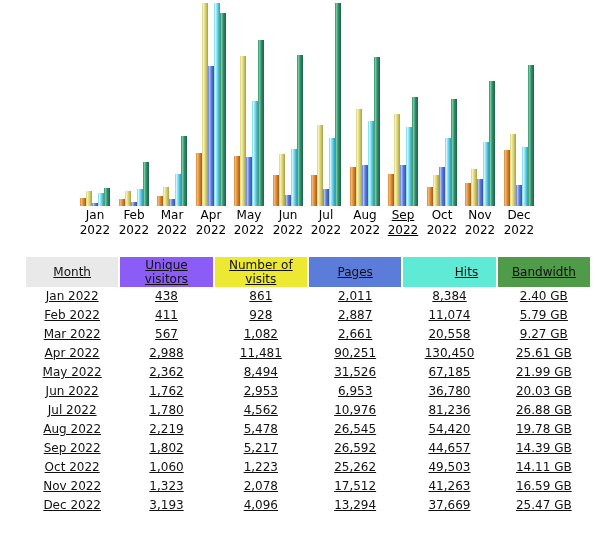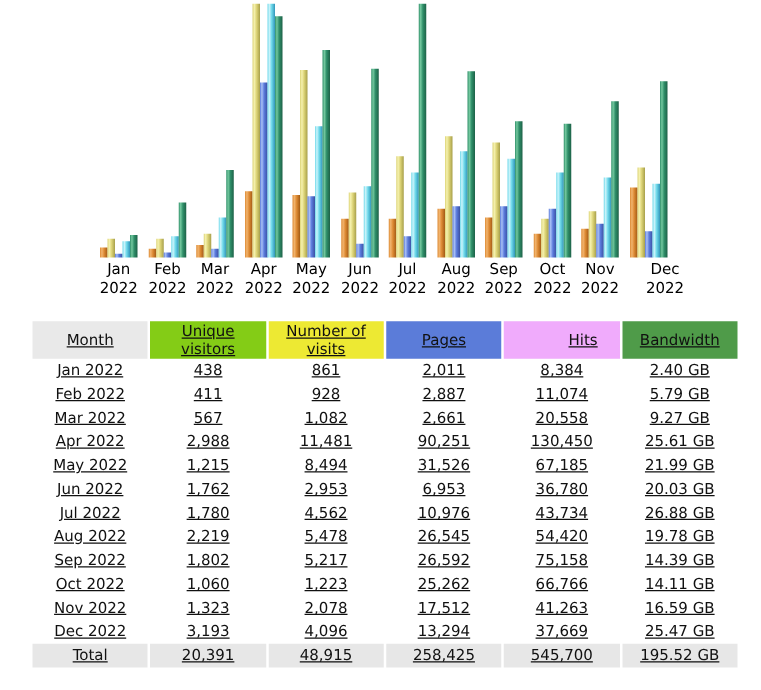--- a/index.html
+++ b/index.html
@@ -86,54 +86,54 @@
     <div class="bar" style="left: 362px; top: 165px; height: 41px; background: linear-gradient(90deg, rgb(91, 123, 220) 0%, rgb(169, 192, 245) 25%, rgb(91, 123, 220) 55%, rgb(58, 80, 162) 100%);"></div>
     <div class="bar" style="left: 368px; top: 121px; height: 85px; background: linear-gradient(90deg, rgb(111, 217, 234) 0%, rgb(203, 244, 251) 25%, rgb(111, 217, 234) 55%, rgb(49, 150, 186) 100%);"></div>
     <div class="bar" style="left: 374px; top: 57px; height: 149px; background: linear-gradient(90deg, rgb(47, 143, 105) 0%, rgb(116, 200, 159) 25%, rgb(47, 143, 105) 55%, rgb(29, 97, 71) 100%);"></div>
     <div class="xlabel" style="left: 333px; top: 208px;">Aug
 2022</div>
     <div class="bar" style="left: 388px; top: 174px; height: 32px; background: linear-gradient(90deg, rgb(221, 138, 52) 0%, rgb(241, 180, 110) 25%, rgb(221, 138, 52) 55%, rgb(162, 90, 20) 100%);"></div>
     <div class="bar" style="left: 394px; top: 114px; height: 92px; background: linear-gradient(90deg, rgb(220, 211, 118) 0%, rgb(245, 241, 174) 25%, rgb(220, 211, 118) 55%, rgb(167, 159, 74) 100%);"></div>
     <div class="bar" style="left: 400px; top: 165px; height: 41px; background: linear-gradient(90deg, rgb(91, 123, 220) 0%, rgb(169, 192, 245) 25%, rgb(91, 123, 220) 55%, rgb(58, 80, 162) 100%);"></div>
     <div class="bar" style="left: 406px; top: 127px; height: 79px; background: linear-gradient(90deg, rgb(111, 217, 234) 0%, rgb(203, 244, 251) 25%, rgb(111, 217, 234) 55%, rgb(49, 150, 186) 100%);"></div>
     <div class="bar" style="left: 412px; top: 97px; height: 109px; background: linear-gradient(90deg, rgb(47, 143, 105) 0%, rgb(116, 200, 159) 25%, rgb(47, 143, 105) 55%, rgb(29, 97, 71) 100%);"></div>
-    <div class="xlabel" style="left: 371px; top: 208px;">Sep
+    <div class="xlabel" style="left: 371px; top: 208px; text-decoration: underline;">Sep
 2022</div>
     <div class="bar" style="left: 427px; top: 187px; height: 19px; background: linear-gradient(90deg, rgb(221, 138, 52) 0%, rgb(241, 180, 110) 25%, rgb(221, 138, 52) 55%, rgb(162, 90, 20) 100%);"></div>
     <div class="bar" style="left: 433px; top: 175px; height: 31px; background: linear-gradient(90deg, rgb(220, 211, 118) 0%, rgb(245, 241, 174) 25%, rgb(220, 211, 118) 55%, rgb(167, 159, 74) 100%);"></div>
     <div class="bar" style="left: 439px; top: 167px; height: 39px; background: linear-gradient(90deg, rgb(91, 123, 220) 0%, rgb(169, 192, 245) 25%, rgb(91, 123, 220) 55%, rgb(58, 80, 162) 100%);"></div>
     <div class="bar" style="left: 445px; top: 138px; height: 68px; background: linear-gradient(90deg, rgb(111, 217, 234) 0%, rgb(203, 244, 251) 25%, rgb(111, 217, 234) 55%, rgb(49, 150, 186) 100%);"></div>
     <div class="bar" style="left: 451px; top: 99px; height: 107px; background: linear-gradient(90deg, rgb(47, 143, 105) 0%, rgb(116, 200, 159) 25%, rgb(47, 143, 105) 55%, rgb(29, 97, 71) 100%);"></div>
     <div class="xlabel" style="left: 410px; top: 208px;">Oct
 2022</div>
     <div class="bar" style="left: 465px; top: 183px; height: 23px; background: linear-gradient(90deg, rgb(221, 138, 52) 0%, rgb(241, 180, 110) 25%, rgb(221, 138, 52) 55%, rgb(162, 90, 20) 100%);"></div>
     <div class="bar" style="left: 471px; top: 169px; height: 37px; background: linear-gradient(90deg, rgb(220, 211, 118) 0%, rgb(245, 241, 174) 25%, rgb(220, 211, 118) 55%, rgb(167, 159, 74) 100%);"></div>
     <div class="bar" style="left: 477px; top: 179px; height: 27px; background: linear-gradient(90deg, rgb(91, 123, 220) 0%, rgb(169, 192, 245) 25%, rgb(91, 123, 220) 55%, rgb(58, 80, 162) 100%);"></div>
     <div class="bar" style="left: 483px; top: 142px; height: 64px; background: linear-gradient(90deg, rgb(111, 217, 234) 0%, rgb(203, 244, 251) 25%, rgb(111, 217, 234) 55%, rgb(49, 150, 186) 100%);"></div>
     <div class="bar" style="left: 489px; top: 81px; height: 125px; background: linear-gradient(90deg, rgb(47, 143, 105) 0%, rgb(116, 200, 159) 25%, rgb(47, 143, 105) 55%, rgb(29, 97, 71) 100%);"></div>
     <div class="xlabel" style="left: 448px; top: 208px;">Nov
 2022</div>
     <div class="bar" style="left: 504px; top: 150px; height: 56px; background: linear-gradient(90deg, rgb(221, 138, 52) 0%, rgb(241, 180, 110) 25%, rgb(221, 138, 52) 55%, rgb(162, 90, 20) 100%);"></div>
     <div class="bar" style="left: 510px; top: 134px; height: 72px; background: linear-gradient(90deg, rgb(220, 211, 118) 0%, rgb(245, 241, 174) 25%, rgb(220, 211, 118) 55%, rgb(167, 159, 74) 100%);"></div>
     <div class="bar" style="left: 516px; top: 185px; height: 21px; background: linear-gradient(90deg, rgb(91, 123, 220) 0%, rgb(169, 192, 245) 25%, rgb(91, 123, 220) 55%, rgb(58, 80, 162) 100%);"></div>
     <div class="bar" style="left: 522px; top: 147px; height: 59px; background: linear-gradient(90deg, rgb(111, 217, 234) 0%, rgb(203, 244, 251) 25%, rgb(111, 217, 234) 55%, rgb(49, 150, 186) 100%);"></div>
     <div class="bar" style="left: 528px; top: 65px; height: 141px; background: linear-gradient(90deg, rgb(47, 143, 105) 0%, rgb(116, 200, 159) 25%, rgb(47, 143, 105) 55%, rgb(29, 97, 71) 100%);"></div>
-    <div class="xlabel" style="left: 500px; top: 208px;">Dec
+    <div class="xlabel" style="left: 487px; top: 208px;">Dec
 2022</div>
   </div>
 
 <div class="tablewrap">
   <table>
     <thead>
       <tr>
         <th style="background: rgb(233, 233, 233);">Month</th>
-        <th style="background: #84cc16;">Unique visitors</th>
+        <th style="background: #8b5cf6;">Unique visitors</th>
         <th style="background: rgb(237, 233, 51);">Number of visits</th>
         <th style="background: rgb(91, 124, 217);">Pages</th>
-        <th style="background: #f0abfc; padding-left: 36px;">Hits</th>
+        <th style="background: #5eead4; padding-left: 36px;">Hits</th>
         <th style="background: rgb(79, 155, 73);">Bandwidth</th>
       </tr>
     </thead>
     <tbody>
         <tr>
           <td>Jan 2022</td>
           <td>438</td>
           <td>861</td>
           <td>2,011</td>
           <td>8,384</td>
@@ -158,85 +158,77 @@
         <tr>
           <td>Apr 2022</td>
           <td>2,988</td>
           <td>11,481</td>
           <td>90,251</td>
           <td>130,450</td>
           <td>25.61 GB</td>
         </tr>
         <tr>
           <td>May 2022</td>
-          <td>1,215</td>
+          <td>2,362</td>
           <td>8,494</td>
           <td>31,526</td>
           <td>67,185</td>
           <td>21.99 GB</td>
         </tr>
         <tr>
           <td>Jun 2022</td>
           <td>1,762</td>
           <td>2,953</td>
           <td>6,953</td>
           <td>36,780</td>
           <td>20.03 GB</td>
         </tr>
         <tr>
           <td>Jul 2022</td>
           <td>1,780</td>
           <td>4,562</td>
           <td>10,976</td>
-          <td>43,734</td>
+          <td>81,236</td>
           <td>26.88 GB</td>
         </tr>
         <tr>
           <td>Aug 2022</td>
           <td>2,219</td>
           <td>5,478</td>
           <td>26,545</td>
           <td>54,420</td>
           <td>19.78 GB</td>
         </tr>
         <tr>
           <td>Sep 2022</td>
           <td>1,802</td>
           <td>5,217</td>
           <td>26,592</td>
-          <td>75,158</td>
+          <td>44,657</td>
           <td>14.39 GB</td>
         </tr>
         <tr>
           <td>Oct 2022</td>
           <td>1,060</td>
           <td>1,223</td>
           <td>25,262</td>
-          <td>66,766</td>
+          <td>49,503</td>
           <td>14.11 GB</td>
         </tr>
         <tr>
           <td>Nov 2022</td>
           <td>1,323</td>
           <td>2,078</td>
           <td>17,512</td>
           <td>41,263</td>
           <td>16.59 GB</td>
         </tr>
         <tr>
           <td>Dec 2022</td>
           <td>3,193</td>
           <td>4,096</td>
           <td>13,294</td>
           <td>37,669</td>
           <td>25.47 GB</td>
         </tr>
-        <tr>
-          <td style="background: rgb(231, 231, 231);">Total</td>
-          <td style="background: rgb(231, 231, 231);">20,391</td>
-          <td style="background: rgb(231, 231, 231);">48,915</td>
-          <td style="background: rgb(231, 231, 231);">258,425</td>
-          <td style="background: rgb(231, 231, 231);">545,700</td>
-          <td style="background: rgb(231, 231, 231);">195.52 GB</td>
-        </tr>
       </tbody>
   </table>
 </div>
 
 </body></html>

